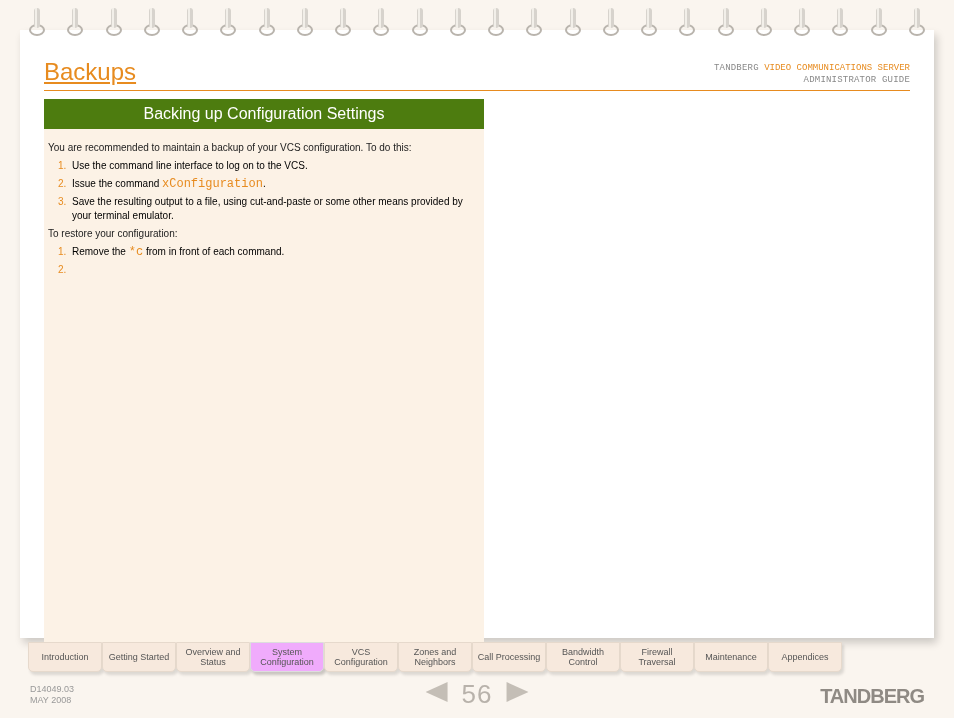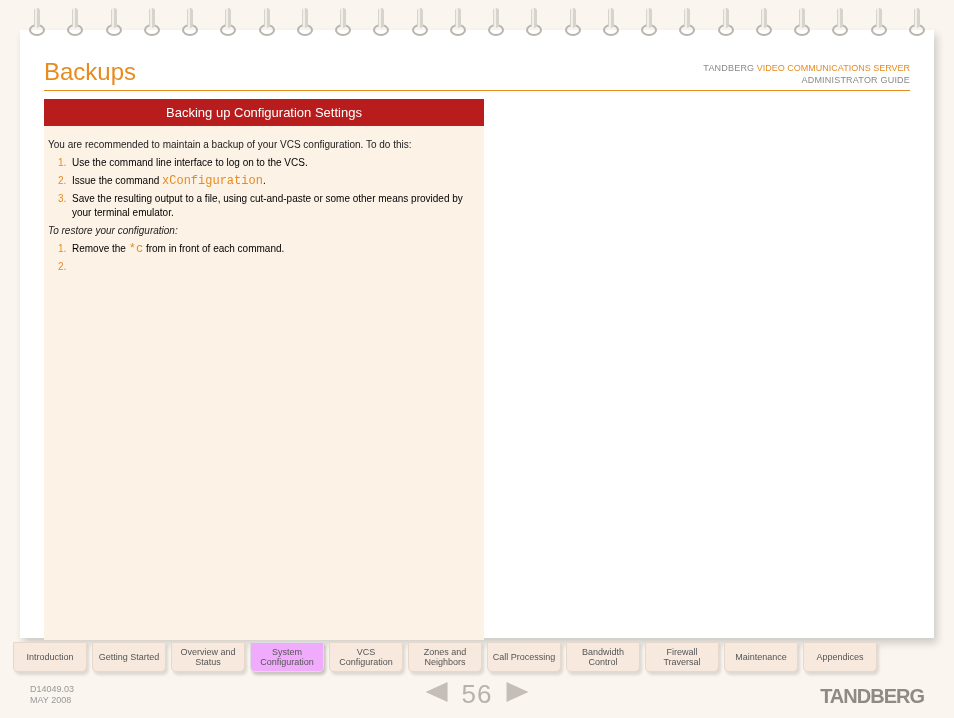--- a/index.html
+++ b/index.html
@@ -40,69 +40,70 @@
   .page-header {
     position: relative;
     border-bottom: 1px solid #e78b1f;
     padding-bottom: 4px;
     margin-bottom: 8px;
   }
   .page-title {
     font-size: 24px;
     font-weight: normal;
     color: #e78b1f;
+    text-decoration: underline;
   }
   .header-right {
     position: absolute;
     right: 0;
     top: 4px;
     text-align: right;
     font-size: 9px;
     line-height: 12px;
+    font-family: Liberation Mono, monospace;
   }
   .header-brand-gray { color: #888; letter-spacing:0.2px;}
   .header-brand-orange { color: #e78b1f; }
   .content-area { display:flex; }
   .left-col {
     width: 440px;
     background: #fcf2e6;
     padding-bottom: 380px;
   }
   .section-heading {
-    background: #b91c1c;
+    background: #4d7c0f;
     color: #fff;
     text-align: center;
-    font-size: 13px;
+    font-size: 16px;
     padding: 6px 0;
   }
   .body-text {
     font-size: 10px;
     color: #222;
     padding: 0 4px;
     line-height: 14px;
   }
   .intro-line { margin-top: 12px; margin-bottom:4px;}
   ol.steps {
     list-style: none;
     padding: 0 14px;
     font-size:10px;
     line-height:14px;
   }
   ol.steps li { margin: 4px 0; padding-left: 14px; position: relative; }
   ol.steps li .num { position:absolute; left:0; color:#e78b1f; }
   .code-inline { font-family: Liberation Mono, monospace; color:#e78b1f; font-size:12px;}
-  .restore-line { margin-bottom:4px;font-style:italic;}
+  .restore-line { margin-bottom:4px;}
 
   
   .tabs {
     position: absolute;
-    left: 13px;
+    left: 28px;
     bottom: 46px;
     display: flex;
-    gap: 5px;
     z-index: 5;
   }
   .tab {
     width: 74px;
     height: 30px;
     background: #f7e9dd;
     border: 1px solid #e6d9cc;
     border-radius: 0 0 5px 5px;
     font-size: 9px;
     color: #555;

